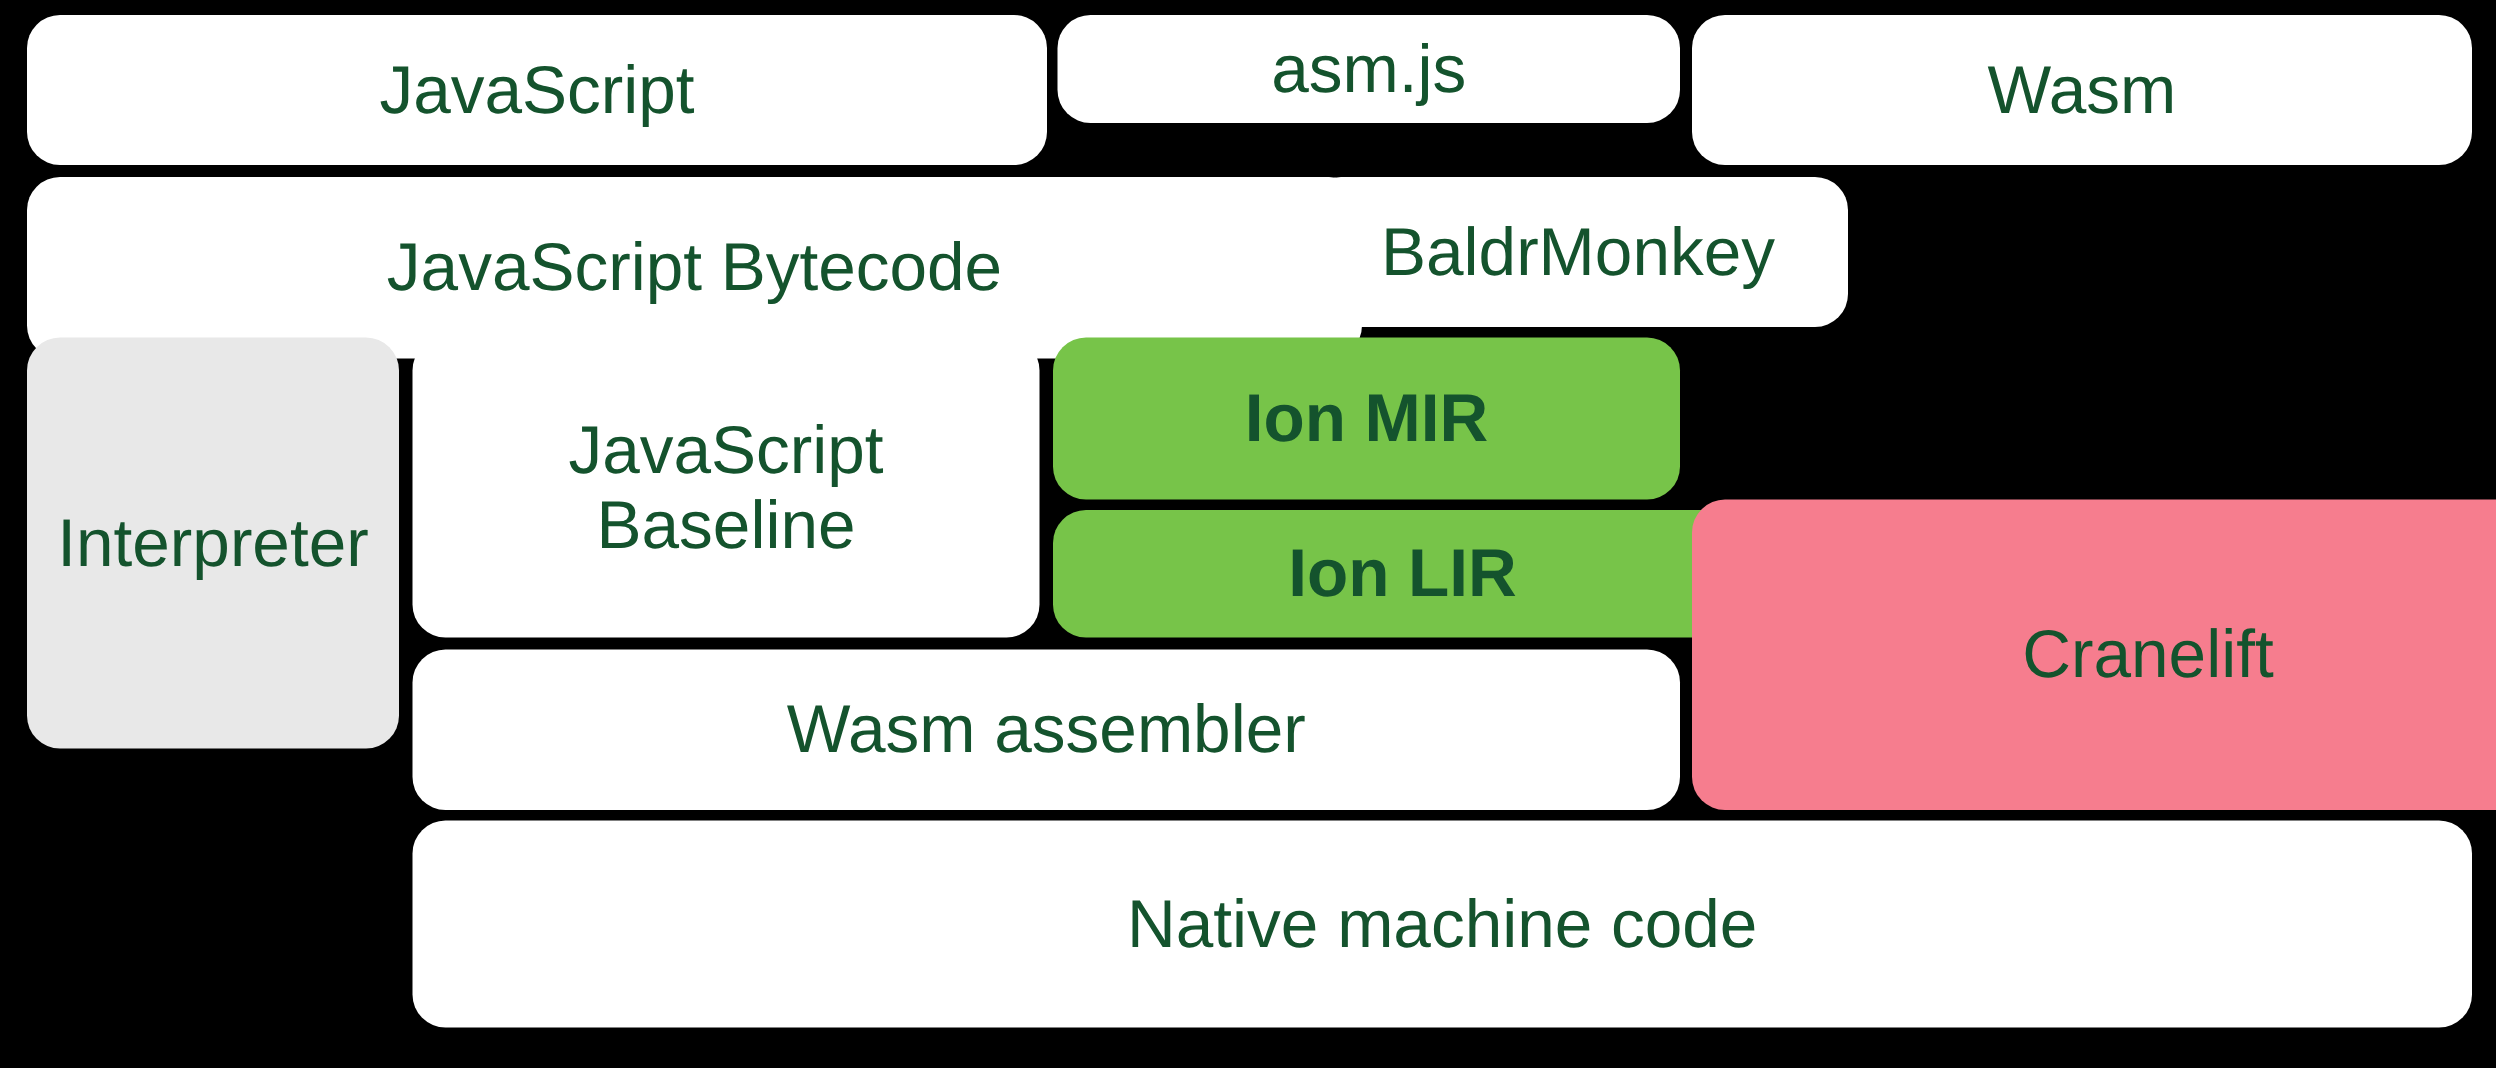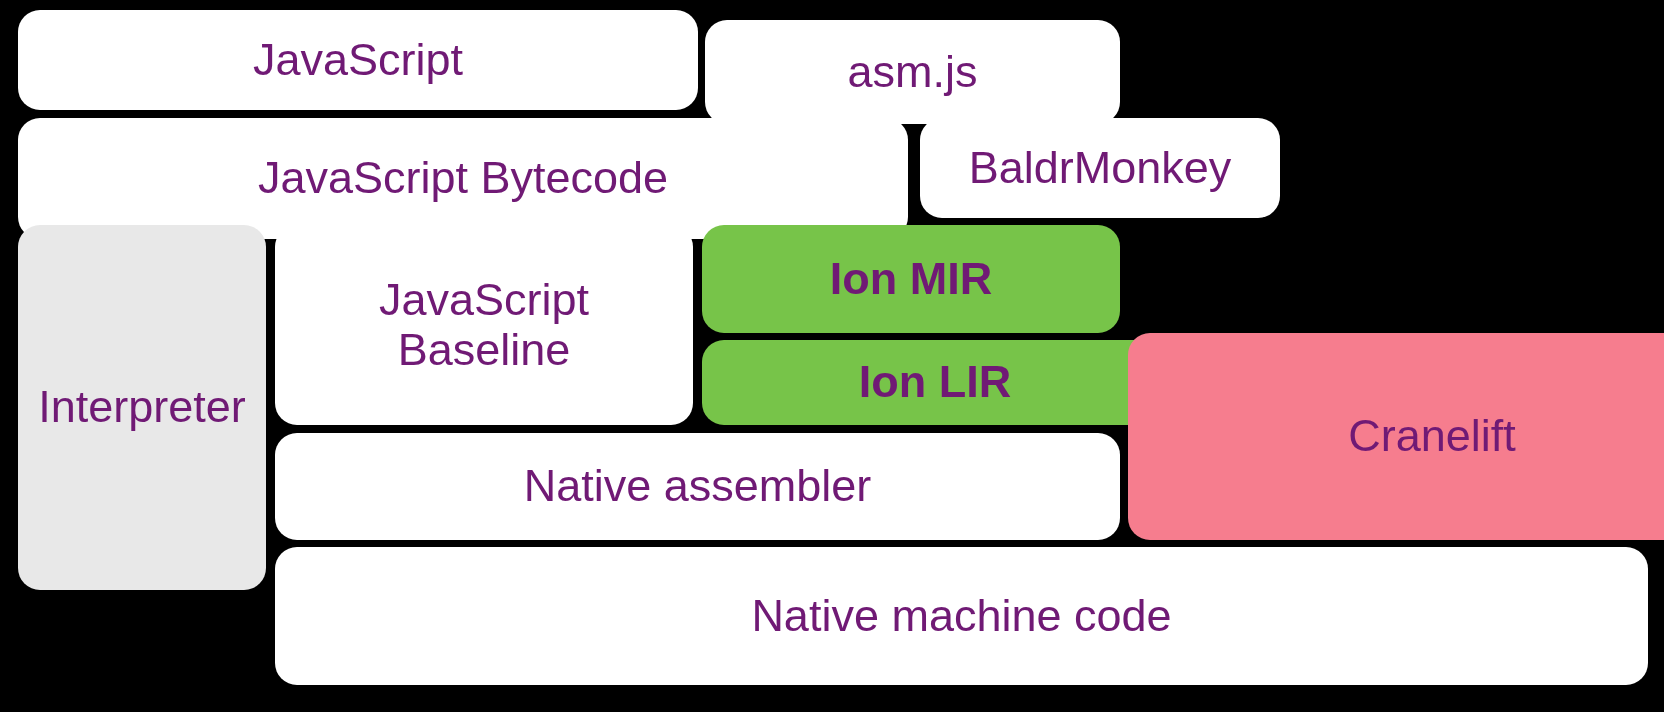--- a/index.html
+++ b/index.html
@@ -19,75 +19,76 @@
     overflow: hidden;
   }
   .box {
     position: absolute;
     box-sizing: border-box;
     display: flex;
     align-items: center;
     justify-content: center;
     text-align: center;
     border-radius: 22px;
-    color: #701a75;
+    color: #14532d;
     font-family: "Liberation Sans", sans-serif;
     font-size: 45px;
     line-height: 1.12;
     letter-spacing: 0px;
     white-space: pre-line;
     user-select: none;
   }
   .fill-white  { background: #ffffff; }
   .fill-gray   { background: #e8e8e8; }
   .fill-green  { background: #77c449; font-weight: bold; }
   .fill-pink   { background: #f67d8e; }
 
   
   #box-javascript      { left: 18px;   top: 10px;  width: 680px;  height: 100px; }
-  #box-asmjs           { left: 705px;  top: 20px;  width: 415px;  height: 104px; }
+  #box-asmjs           { left: 705px;  top: 10px;  width: 415px;  height: 72px; }
   #box-wasm            { left: 1128px; top: 10px;  width: 520px;  height: 100px; }
 
   
   #box-js-bytecode     { left: 18px;   top: 118px; width: 890px;  height: 121px; }
-  #box-baldrmonkey     { left: 920px;  top: 118px; width: 360px;  height: 100px; }
+  #box-baldrmonkey     { left: 872px;  top: 118px; width: 360px;  height: 100px; }
 
   
-  #box-interpreter     { left: 18px;   top: 225px; width: 248px;  height: 365px; }
+  #box-interpreter     { left: 18px;   top: 225px; width: 248px;  height: 274px; }
   #box-js-baseline     { left: 275px;  top: 225px; width: 418px;  height: 200px; }
   #box-ion-mir         { left: 702px;  top: 225px; width: 418px;  height: 108px; }
   #box-ion-lir         { left: 702px;  top: 340px; width: 466px;  height: 85px;  }
   #box-macro-assembler { left: 275px;  top: 433px; width: 845px;  height: 107px; }
   #box-cranelift       { left: 1128px; top: 333px; width: 608px;  height: 207px; }
 
   
   #box-native-code     { left: 275px;  top: 547px; width: 1373px; height: 138px; }
 </style>
 </head>
 <body>
 
 <div id="diagram">
 
   <div class="box fill-white" id="box-javascript">JavaScript</div>
 
   <div class="box fill-white" id="box-asmjs">asm.js</div>
 
+  <div class="box fill-white" id="box-wasm">Wasm</div>
 
   <div class="box fill-white" id="box-js-bytecode">JavaScript Bytecode</div>
 
   <div class="box fill-white" id="box-baldrmonkey">BaldrMonkey</div>
 
   <div class="box fill-gray" id="box-interpreter">Interpreter</div>
 
   <div class="box fill-white" id="box-js-baseline">JavaScript
 Baseline</div>
 
   <div class="box fill-green" id="box-ion-mir">Ion MIR</div>
 
   <div class="box fill-green" id="box-ion-lir">Ion LIR</div>
 
-  <div class="box fill-white" id="box-macro-assembler">Native assembler</div>
+  <div class="box fill-white" id="box-macro-assembler">Wasm assembler</div>
 
   <div class="box fill-pink" id="box-cranelift">Cranelift</div>
 
   <div class="box fill-white" id="box-native-code">Native machine code</div>
 
 </div>
 
 </body></html>

